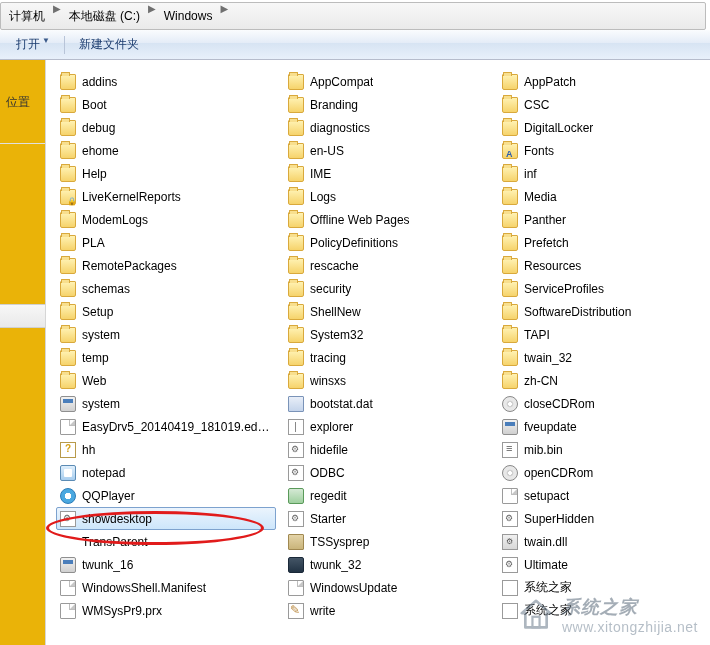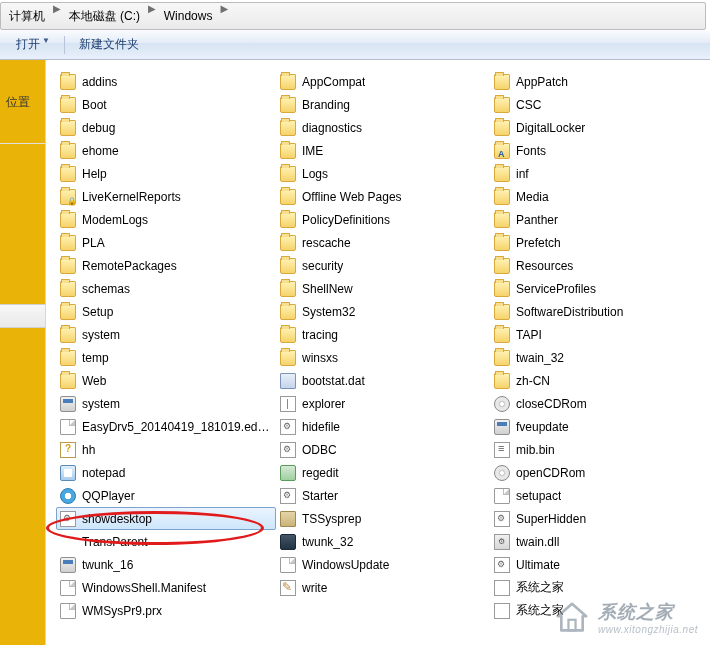--- a/index.html
+++ b/index.html
@@ -17,21 +17,21 @@
 .tb-sep { width: 1px; height: 18px; background: #b8c4d8; margin: 0 2px; }
 
 
 .main { display: flex; height: calc(100% - 60px); }
 .sidebar { width: 46px; border-right: 1px solid #d6d6d6; background: #eab308; padding-top: 30px; }
 .side-item { padding: 4px 6px; color: #333; white-space: nowrap; overflow: hidden; }
 .side-split { height: 1px; background: #e0e0e0; margin: 28px 0 0 0; }
 .side-bottom { margin-top: 160px; height: 24px; background: linear-gradient(#f7f7f7,#e9e9e9); border-top: 1px solid #d0d0d0; border-bottom: 1px solid #d0d0d0; }
 
 .content { flex: 1; padding: 10px 6px 6px 10px; overflow: hidden; position: relative; }
-.columns { display: flex; gap: 0; }
+.columns { display: flex; gap: 8px; }
 .col { width: 220px; }
 .item { display: flex; align-items: center; height: 23px; padding: 0 4px; gap: 6px; cursor: default; position: relative; }
 .item.sel { background: linear-gradient(#ebf4fd,#cde6fb); border: 1px solid #7da2ce; border-radius: 2px; padding: 0 3px; height: 23px; }
 .label { white-space: nowrap; overflow: hidden; text-overflow: ellipsis; color: #000; }
 
 
 .ico { width: 16px; height: 16px; flex-shrink: 0; display: inline-block; position: relative; }
 .ico-folder { background: linear-gradient(#fff2b3,#f6d36b); border: 1px solid #d9a93c; border-radius: 1px 1px 2px 2px; }
 .ico-folder::before { content: ""; position: absolute; top: -3px; left: 0; width: 7px; height: 3px; background: #f8df8e; border: 1px solid #d9a93c; border-bottom: none; border-radius: 1px 1px 0 0; }
 .ico-folder-lock::after { content: "🔒"; position: absolute; font-size: 8px; bottom: -2px; right: -2px; }
@@ -63,21 +63,21 @@
 .ico-dark { background: linear-gradient(#445566,#223344); border: 1px solid #1a2838; border-radius: 2px; }
 
 
 .circle { position: absolute; border: 3px solid #e11b1b; border-radius: 50%; pointer-events: none; width: 218px; height: 34px; left: 46px; top: 511px; }
 
 
 .watermark { position: absolute; right: 12px; bottom: 10px; display: flex; align-items: center; gap: 8px; opacity: .55; pointer-events: none; }
 .wm-logo { width: 36px; height: 32px; position: relative; }
 .wm-logo svg { width: 100%; height: 100%; }
 .wm-text { font-size: 18px; font-weight: bold; color: #5b6b7b; letter-spacing: 1px; font-style: italic; }
-.wm-sub { font-size: 10px; color: #7a8a9a; letter-spacing: .5px; display: block; font-style: italic; }
+.wm-sub { font-size: 14px; color: #7a8a9a; letter-spacing: .5px; display: block; }
 </style>
 </head>
 <body>
 
 <div class="breadcrumb">
   <div class="crumb">
       <span>计算机</span>
     </div>
   <span class="crumb-sep">▶</span>
   <div class="crumb">
@@ -216,20 +216,24 @@
           <div class="item">
             <span class="ico ico-folder"></span>
             <span class="label">Branding</span>
           </div>
           <div class="item">
             <span class="ico ico-folder"></span>
             <span class="label">diagnostics</span>
           </div>
           <div class="item">
             <span class="ico ico-folder"></span>
+            <span class="label">en-US</span>
+          </div>
+          <div class="item">
+            <span class="ico ico-folder"></span>
             <span class="label">IME</span>
           </div>
           <div class="item">
             <span class="ico ico-folder"></span>
             <span class="label">Logs</span>
           </div>
           <div class="item">
             <span class="ico ico-folder"></span>
             <span class="label">Offline Web Pages</span>
           </div>

